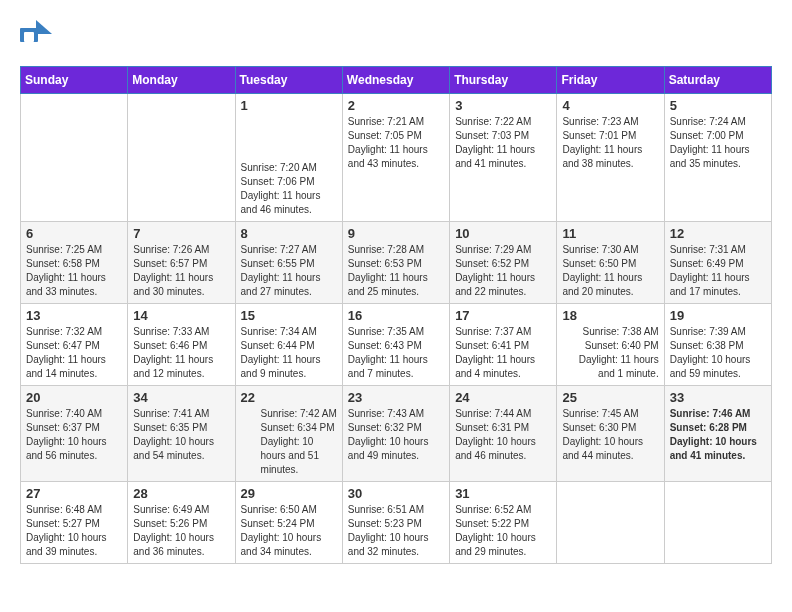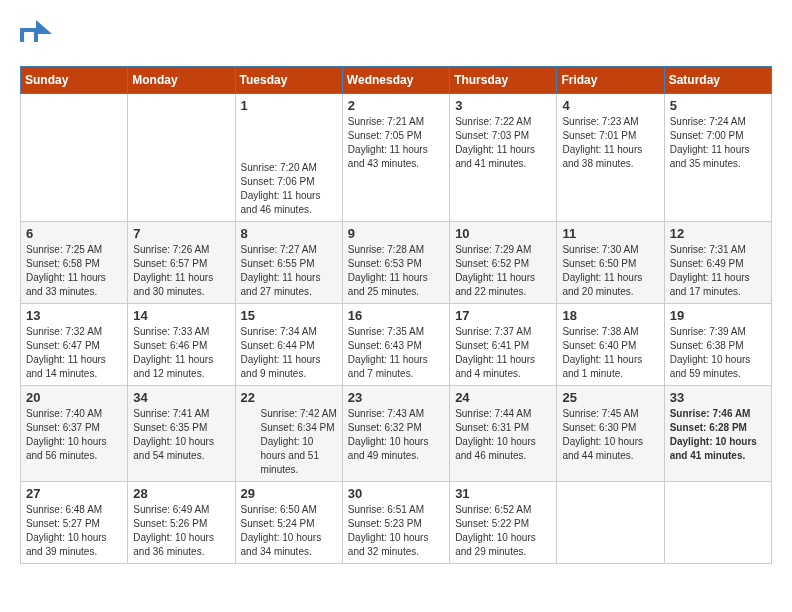--- a/index.html
+++ b/index.html
@@ -34,21 +34,21 @@
       font-size: 16px;
       color: #555;
       margin-top: 2px;
     }
     table {
       width: 100%;
       border-collapse: collapse;
       table-layout: fixed;
     }
     thead tr th {
-      background-color: #c2410c;
+      background-color: #6d28d9;
       color: #fff;
       font-size: 12px;
       font-weight: bold;
       padding: 6px 4px;
       text-align: left;
       border: 1px solid #3a7fc1;
     }
     tbody tr td {
       border: 1px solid #ccc;
       vertical-align: top;
@@ -220,21 +220,21 @@
 Daylight: 11 hours and 7 minutes.</div>
         </td>
         <td>
           <span class="day-num">17</span>
           <div class="day-info" style="white-space: pre-line;">Sunrise: 7:37 AM
 Sunset: 6:41 PM
 Daylight: 11 hours and 4 minutes.</div>
         </td>
         <td>
           <span class="day-num">18</span>
-          <div class="day-info" style="white-space: pre-line;">Sunrise: 7:38 AM
+          <div class="day-info" style="white-space: pre-line; text-align: right;">Sunrise: 7:38 AM
 Sunset: 6:40 PM
 Daylight: 11 hours and 1 minute.</div>
         </td>
         <td>
           <span class="day-num">19</span>
           <div class="day-info" style="white-space: pre-line;">Sunrise: 7:39 AM
 Sunset: 6:38 PM
 Daylight: 10 hours and 59 minutes.</div>
         </td>
       </tr>

